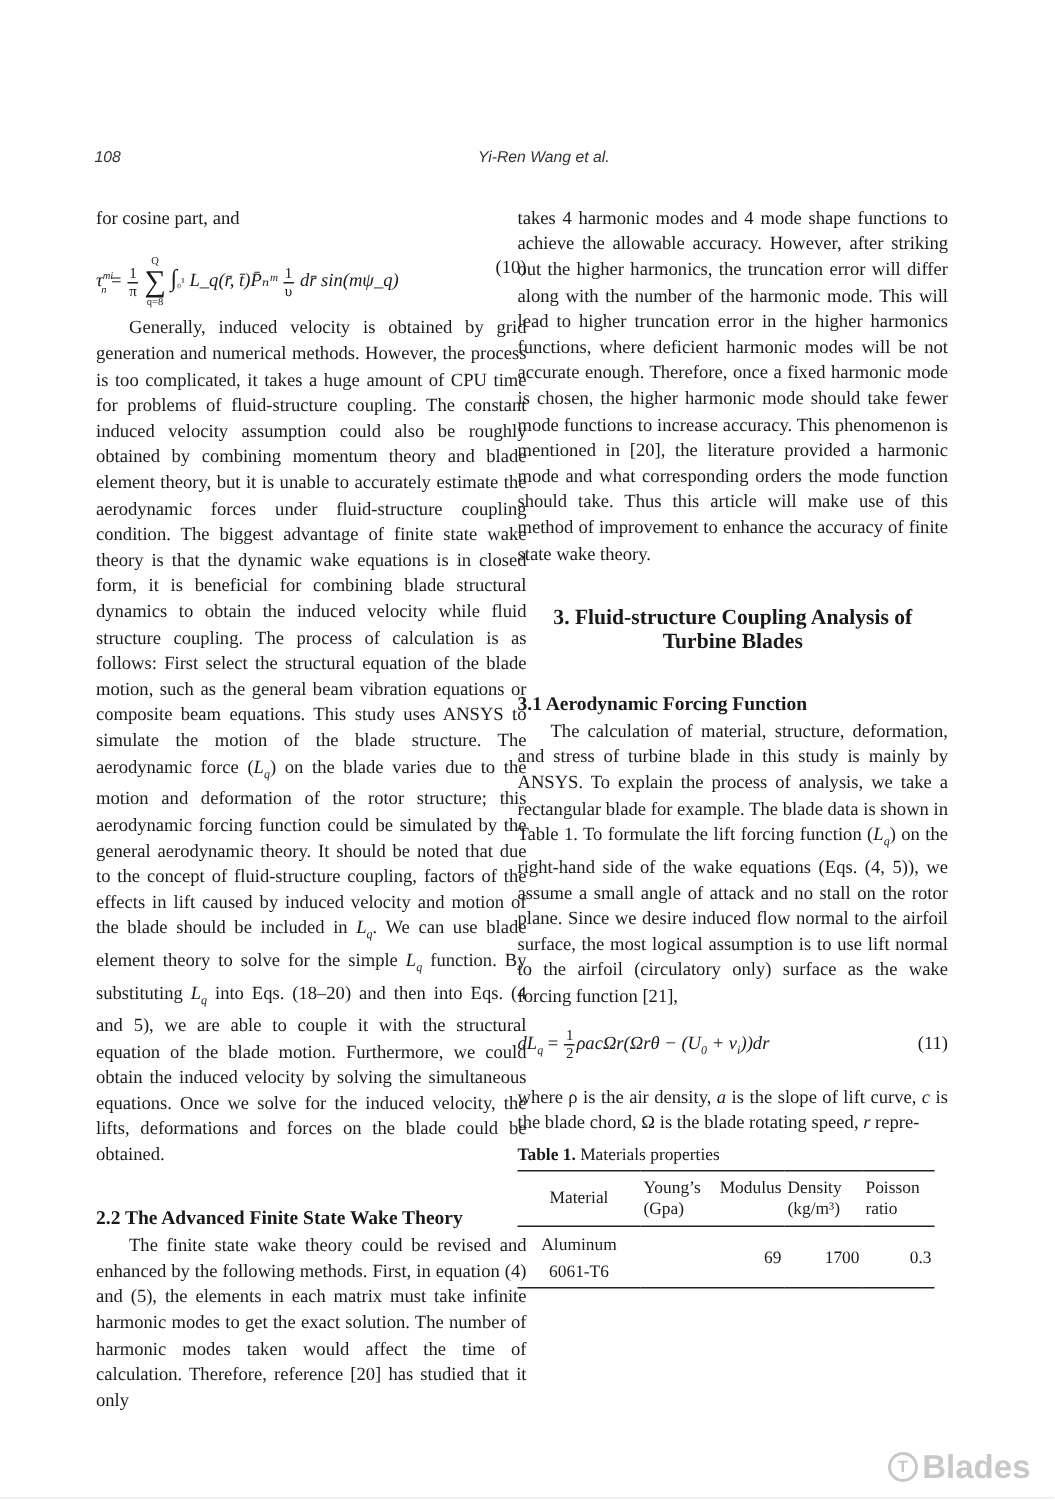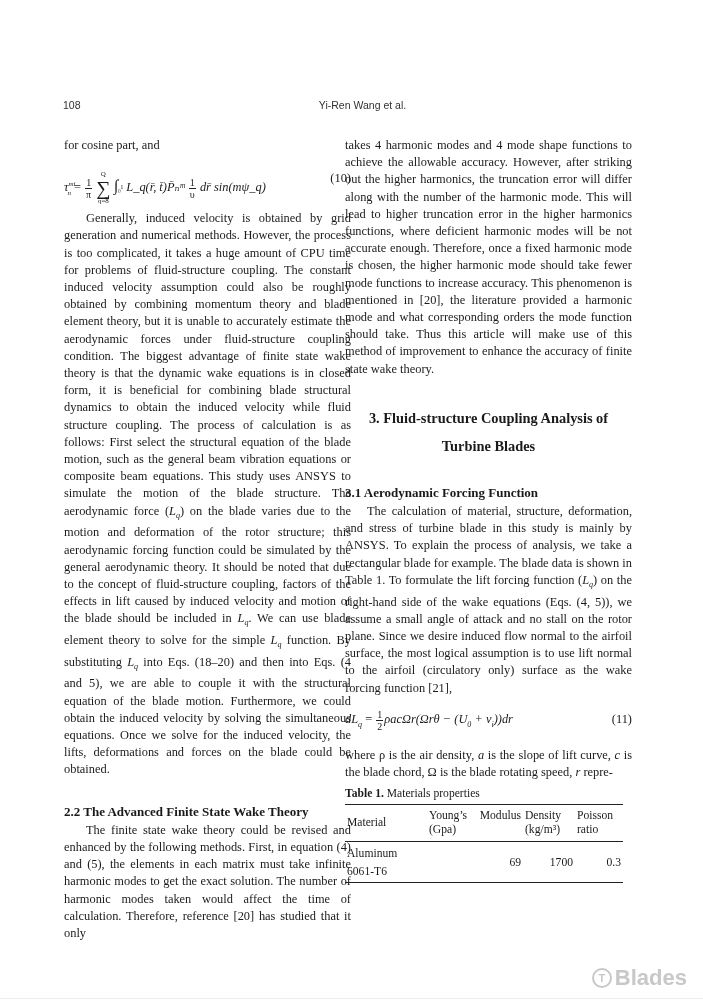--- a/index.html
+++ b/index.html
@@ -1,46 +1,46 @@
 <!DOCTYPE html>
 <html><head>
 <meta charset="utf-8">
 <style>
   html, body { margin:0; padding:0; background:#ffffff; }
   body { width:703px; height:1000px; position:relative; overflow:hidden;
          font-family:"Liberation Serif","DejaVu Serif",serif; color:#1a1a1a; }
   .header { position:absolute; top:99px; left:0; width:703px; height:16px;
-            font-family:"Liberation Sans","DejaVu Sans",sans-serif; font-size:10.5px; color:#333; }
+            font-family:"Liberation Sans","DejaVu Sans",sans-serif; font-style:italic; font-size:10.5px; color:#333; }
   .header .pno { position:absolute; left:63px; top:0; }
   .header .running { position:absolute; left:0; width:703px; text-align:center; top:0;padding-left:11px; }
   .col { position:absolute; top:137px; width:287px; font-size:12.4px; line-height:17.2px; text-align:justify; }
   .col.left { left:64px; }
   .col.right { left:345px; }
   p { margin:0; }
   .indent { text-indent:22px; }
   .eq { position:relative; height:46px; margin:6px 0 4px 0; font-size:12.4px; }
   .eq .expr { position:absolute; left:0; top:10px; font-style:italic; white-space:nowrap; }
   .eq .num { position:absolute; right:0; top:10px; }
   .frac { display:inline-block; vertical-align:middle; text-align:center; font-style:normal; font-size:10px; line-height:11px; margin:0 1px; }
   .frac span { display:block; }
   .frac .top { border-bottom:1px solid #222; padding:0 1px; }
   .sum { display:inline-block; vertical-align:middle; text-align:center; line-height:9px; font-style:normal; }
   .sum .big { font-size:20px; line-height:18px; display:block; }
   .sum small { font-size:7px; display:block; }
   .sec-head { font-weight:bold; font-size:13px; margin-top:24px; margin-bottom:2px; }
-  .title3 { font-weight:bold; font-size:14.4px; text-align:center; line-height:28px; margin:26px 0 24px 0; }
+  .title3 { font-weight:bold; font-size:14.4px; text-align:center; line-height:16px; margin:26px 0 24px 0; }
   .sub { font-size:8px; vertical-align:sub; }
   .sup { font-size:8px; vertical-align:super; }
   .table-wrap { margin-top:4px; font-size:11.6px;font-family:Liberation Serif, serif; }
   .table-cap { font-size:11.6px; margin-bottom:2px; }
   .table-cap b { font-weight:bold; }
   table { border-collapse:collapse; width:278px; border-top:1.3px solid #222; border-bottom:1.3px solid #222; }
   th { font-weight:normal; line-height:14px; padding:4px 2px 4px 2px; border-bottom:0.8px solid #222; vertical-align:middle; }
   td { padding:3px 2px 2px 2px; text-align:right; }
-  th.first, td.first { text-align:left; }
+  th.first, td.first { text-align:center; }
   .watermark { position:absolute; right:16px; top:965px; font-family:"Liberation Sans","DejaVu Sans",sans-serif;
                font-weight:bold; font-size:22px; color:#c8c8c8; display:flex; align-items:center; gap:3px; }
   .wm-icon { width:20px; height:20px; border-radius:50%; border:2px solid #c8c8c8; box-sizing:border-box;
              display:flex; align-items:center; justify-content:center; font-size:11px; color:#c8c8c8; }
   .bottom-line { position:absolute; left:0; top:998px; width:703px; height:1px; background:#ececec; }
 </style>
 </head>
 <body>
 
 <div class="header">

